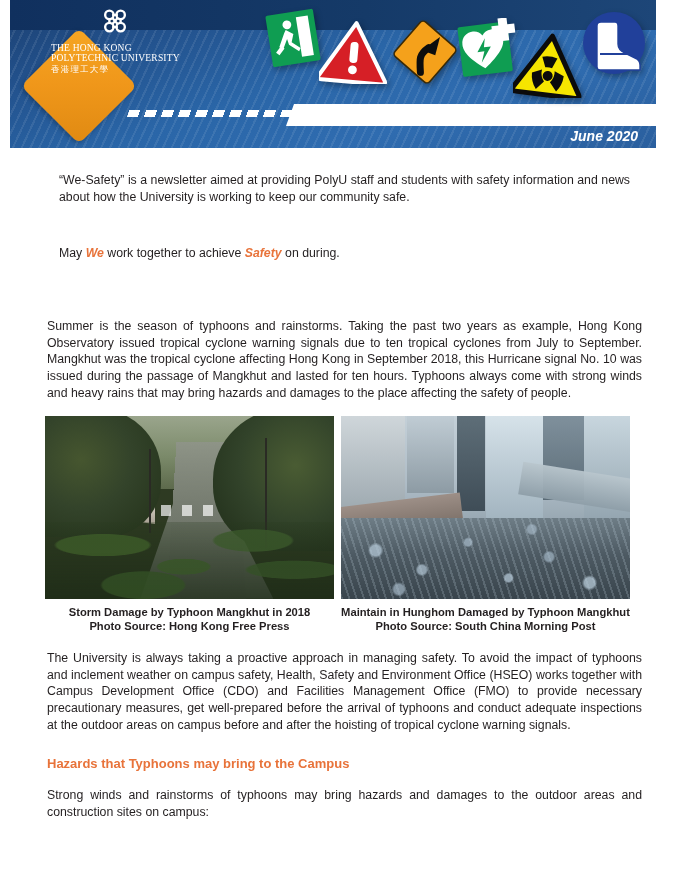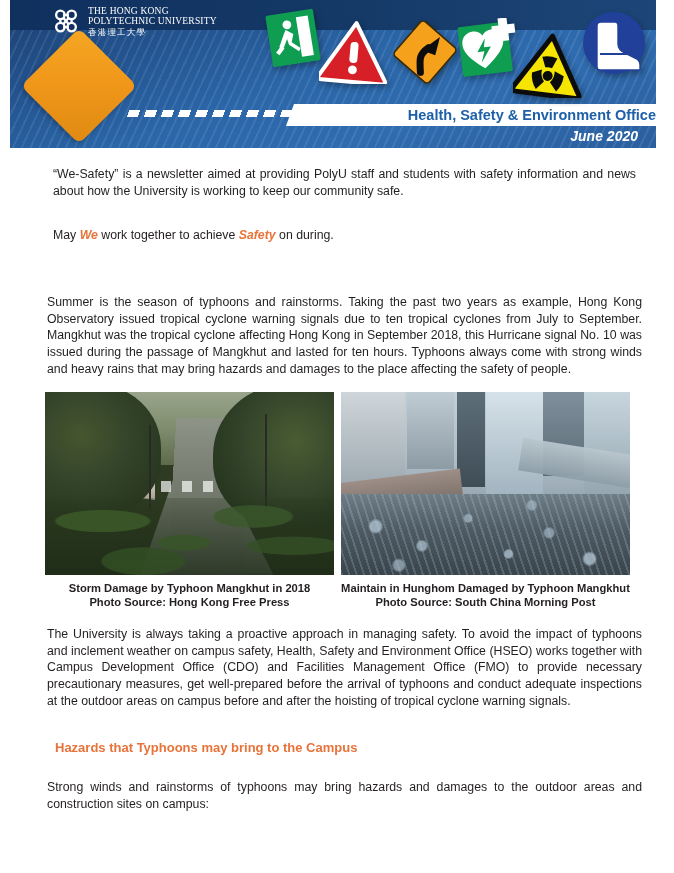--- a/index.html
+++ b/index.html
@@ -21,21 +21,21 @@
       rgba(255,255,255,0.085) 0px, rgba(255,255,255,0.085) 2px,
       rgba(255,255,255,0) 2px, rgba(255,255,255,0) 8px);
   }
   .banner .topband{
     position:absolute;left:0;top:0;width:100%;height:30px;
     background:linear-gradient(90deg,#10305e 0%,#153a68 55%,#1d4678 100%);
   }
 
   
   .polyu{
-    position:absolute;left:41px;top:6px;display:flex;align-items:center;gap:7px;z-index:6;
+    position:absolute;left:41px;top:6px;display:flex;align-items:center;gap:7px;z-index:6;flex-direction:column;
   }
   .polyu .mark{width:30px;height:30px;flex:0 0 auto;}
   .polyu .words{color:#ffffff;line-height:1.08;}
   .polyu .w1{font-family:"Liberation Serif", serif;font-size:9.5px;letter-spacing:.2px;white-space:nowrap;}
   .polyu .w2{font-family:"Liberation Serif", serif;font-size:9.5px;letter-spacing:.2px;white-space:nowrap;}
   .polyu .w3{font-size:8.5px;letter-spacing:1.2px;white-space:nowrap;margin-top:1px;}
 
   
   .diamond{
     position:absolute;left:28px;top:45px;width:82px;height:82px;
@@ -76,21 +76,21 @@
     white-space:nowrap;
   }
 
   
   .icons{position:absolute;left:255px;top:4px;width:400px;height:118px;z-index:5;}
   .ic{position:absolute;filter:drop-shadow(2px 3px 3px rgba(0,0,0,.33));}
 
   
   .page{position:absolute;left:0;top:148px;width:674px;}
   p.body{
-    margin:6px;padding:0 32px 0 47px;
+    margin:12px;padding:0 32px 0 47px;
     font-size:12.3px;line-height:16.6px;color:#231f20;
     text-align:justify;
   }
   .em-or{color:#e8733a;font-style:italic;font-weight:bold;}
   .sp-12{height:12px;}
   .sp-16{height:16px;}
   .sp-22{height:22px;}
 
   .title{
     margin:0;padding:0 20px;text-align:center;
@@ -109,21 +109,21 @@
     margin-top:14px;padding:0 44px 0 45px;display:flex;gap:7px;
   }
   .photo{width:289px;height:183px;overflow:hidden;position:relative;}
   .capwrap{padding:0 44px 0 45px;display:flex;gap:7px;margin-top:6px;}
   .cap{
     width:289px;text-align:center;color:#231f20;
     font-size:11.2px;line-height:14.5px;font-weight:bold;
   }
 
   .subhead{
-    margin:8px;padding:0 32px 0 47px;
+    margin:0;padding:0 32px 0 47px;
     color:#e8733a;font-size:13px;font-weight:bold;
   }
 
   
   .ph1{background:#2e3a22;}
   .ph1 .sky{position:absolute;left:0;top:0;width:100%;height:40%;
     background:linear-gradient(180deg,#9aa58c 0%,#7b8a6a 55%,#5d6a4c 100%);}
   .ph1 .road{position:absolute;left:44%;top:8%;width:24%;height:92%;
     background:linear-gradient(180deg,#8e9487 0%,#767c70 45%,#5f655b 100%);
     transform:perspective(120px) rotateX(12deg);}
@@ -254,21 +254,20 @@
     </svg>
 
     <svg class="ic" style="left:316px;top:6px;" width="66" height="66" viewBox="0 0 66 66">
       <circle cx="33" cy="33" r="31" fill="#21409a"></circle>
       <path d="M24 12 h10 q3 0 3 4 v18 q0 6 7 9 l10 5 q5 2 5 7 v5 H19 q-3 0 -3 -3 V16 q0 -4 4 -4 z" fill="#ffffff" stroke="#21409a" stroke-width="1.4"></path>
       <path d="M19 44 H54" stroke="#21409a" stroke-width="2.2" fill="none"></path>
     </svg>
   </div>
 
   <div class="swoosh"></div>
-  <div class="officename">Health, Safety &amp; Environment Office</div>
   <div class="issuedate">June 2020</div>
 </div>
 
 <div class="page">
 
   <div class="sp-12"></div>
 
   <p class="body">“We-Safety” is a newsletter aimed at providing PolyU staff and students with safety information and news about how the University is working to keep our community safe.</p>
 
   <div class="sp-16"></div>

